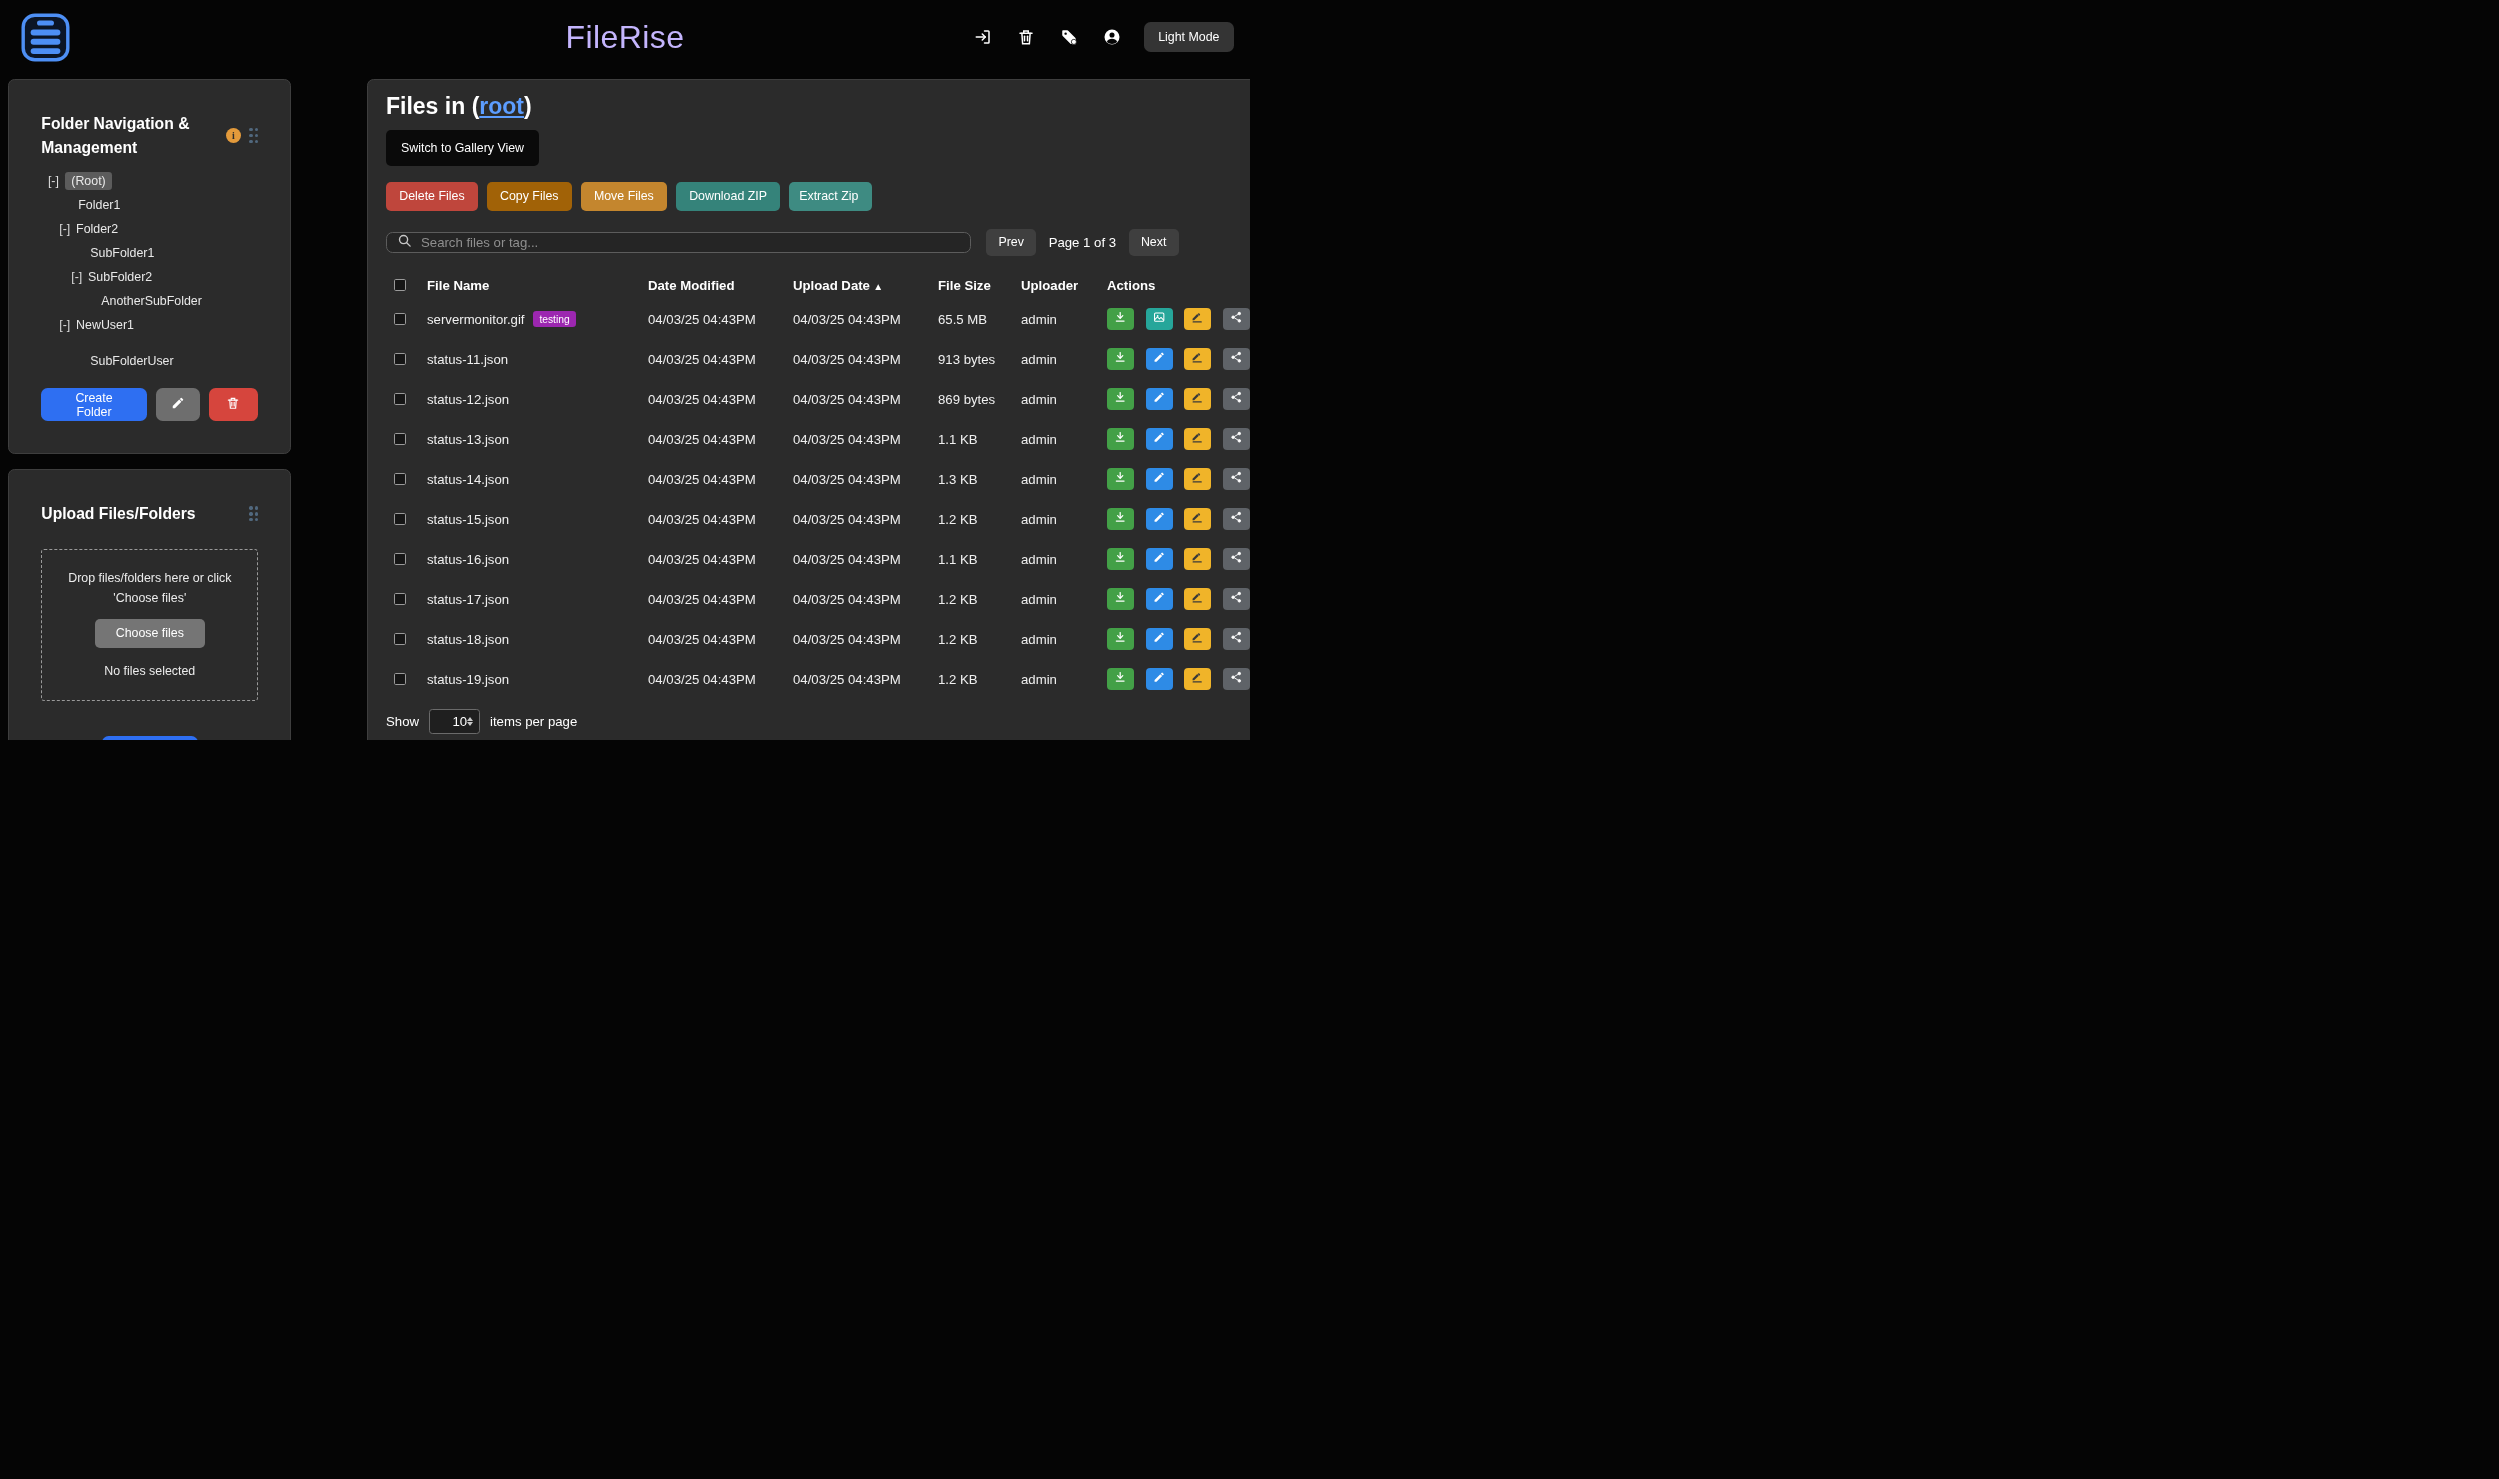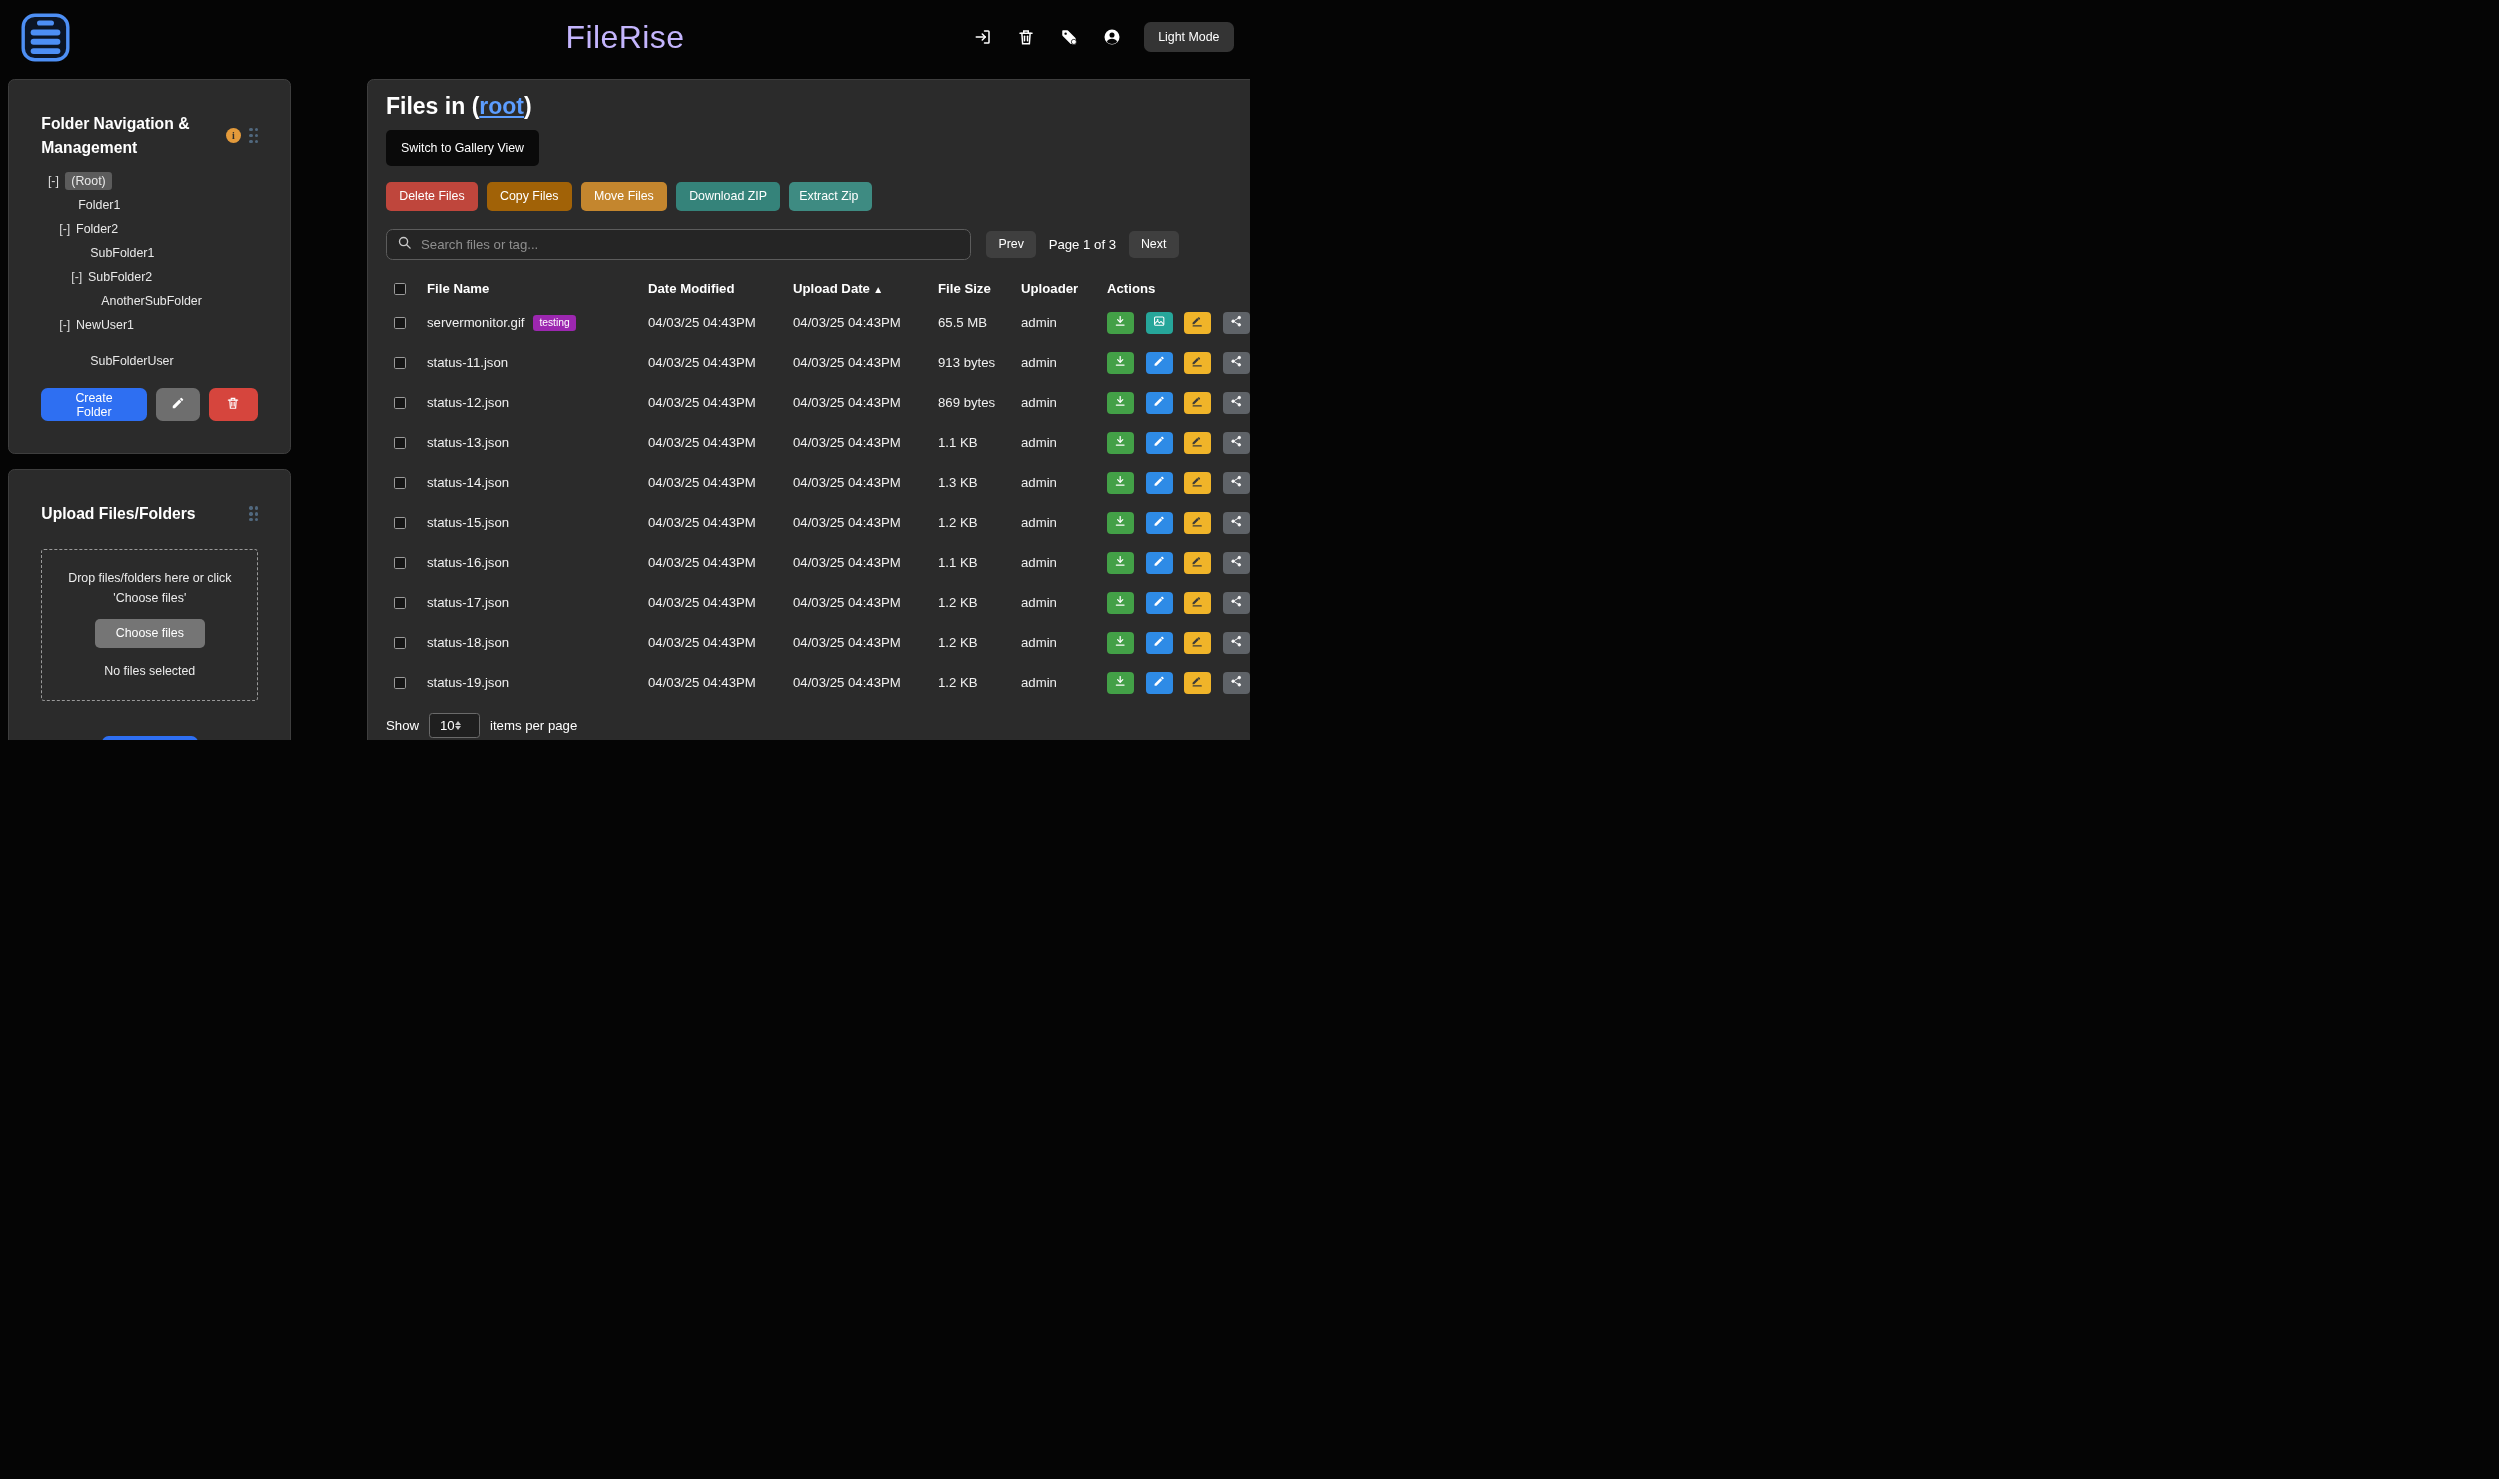--- a/index.html
+++ b/index.html
@@ -49,21 +49,21 @@
 
   
   .main-panel { position:absolute; left:335px; top:79px; width:913px; height:694px; background:#2b2b2b; border:0.8px solid #3e3e3e; border-radius:6.6px; padding:13.2px 18px 18px;margin-left:32px; }
   .files-heading { font-size:23px; font-weight:700; color:#fff; margin-bottom:10px; }
   .files-heading a { color:#5c9dff; text-decoration:underline; cursor:pointer; }
   .btn-gallery { background:#0a0a0a; color:#fff; font-size:12.4px; padding:10.7px 15px; border-radius:5px; margin-bottom:16.5px; }
   .bulk-row { display:flex; gap:9px; margin-bottom:18px; }
   .bulk-btn { color:#fff; font-size:12.4px; padding:7.4px 13.2px; border-radius:5px; }
 
   .search-row { display:flex; align-items:center; margin-bottom:15px; }
-  .search-box { width:585px; height:31px; background:#252525; border:0.8px solid #5c5c5c; border-radius:6.6px; display:flex; align-items:center; padding:0 10px; gap:9px; }
+  .search-box { width:585px; height:21px; background:#252525; border:0.8px solid #5c5c5c; border-radius:6.6px; display:flex; align-items:center; padding:0 10px; gap:9px; }
   .search-box svg { width:15px; height:15px; flex:0 0 auto; }
   .search-box input { flex:1; background:transparent; border:none; outline:none; color:#efefef; font-size:13.2px; font-family:inherit; }
   .search-box input::placeholder { color:#8f8f8f; }
   .pager { display:flex; align-items:center; gap:12.4px; margin-left:15px; }
   .btn-page { background:#3f3f3f; color:#fff; font-size:12.4px; padding:6.6px 12.4px; border-radius:5px; }
   .page-label { font-size:13.2px; color:#fff; }
 
   
   .thead, .trow { display:grid; grid-template-columns:41px 221px 145px 145px 83px 86px 1fr; align-items:center; }
   .thead { height:28px; font-size:13.2px; font-weight:700; color:#fff; }
@@ -77,21 +77,21 @@
   .action-btn { width:27px; height:22px; border-radius:4.1px; display:flex; align-items:center; justify-content:center; }
   .action-btn svg { width:12.4px; height:12.4px; }
   .act-download { background:var(--action-green,#43a047); }
   .act-preview  { background:var(--action-teal,#26a69a); }
   .act-edit     { background:var(--action-blue,#2e8be6); }
   .act-rename   { background:var(--action-yellow,#f0b429); }
   .act-share    { background:var(--action-gray,#5f6368); }
 
   
   .perpage-row { display:flex; align-items:center; gap:10px; margin-top:10px; font-size:13.2px; color:#fff; }
-  .pp-select { width:51px; height:25px; background:#1f1f1f; border:0.8px solid #6a6a6a; border-radius:3.3px; display:flex; align-items:center; justify-content:flex-start; padding:0 5.8px 0 10px; cursor:pointer; }
+  .pp-select { width:51px; height:25px; background:#1f1f1f; border:0.8px solid #6a6a6a; border-radius:3.3px; display:flex; align-items:center; justify-content:flex-end; padding:0 5.8px 0 10px; cursor:pointer; }
   .pp-arrows { display:flex; flex-direction:column; gap:1.7px; }
   .pp-arrows i { width:0; height:0; border-left:3.3px solid transparent; border-right:3.3px solid transparent; display:block; }
   .pp-arrows .up { border-bottom:4.1px solid #c9c9c9; }
   .pp-arrows .down { border-top:4.1px solid #c9c9c9; }
 </style>
 </head>
 <body>
 
 <header class="topbar">
   <span class="logo">

